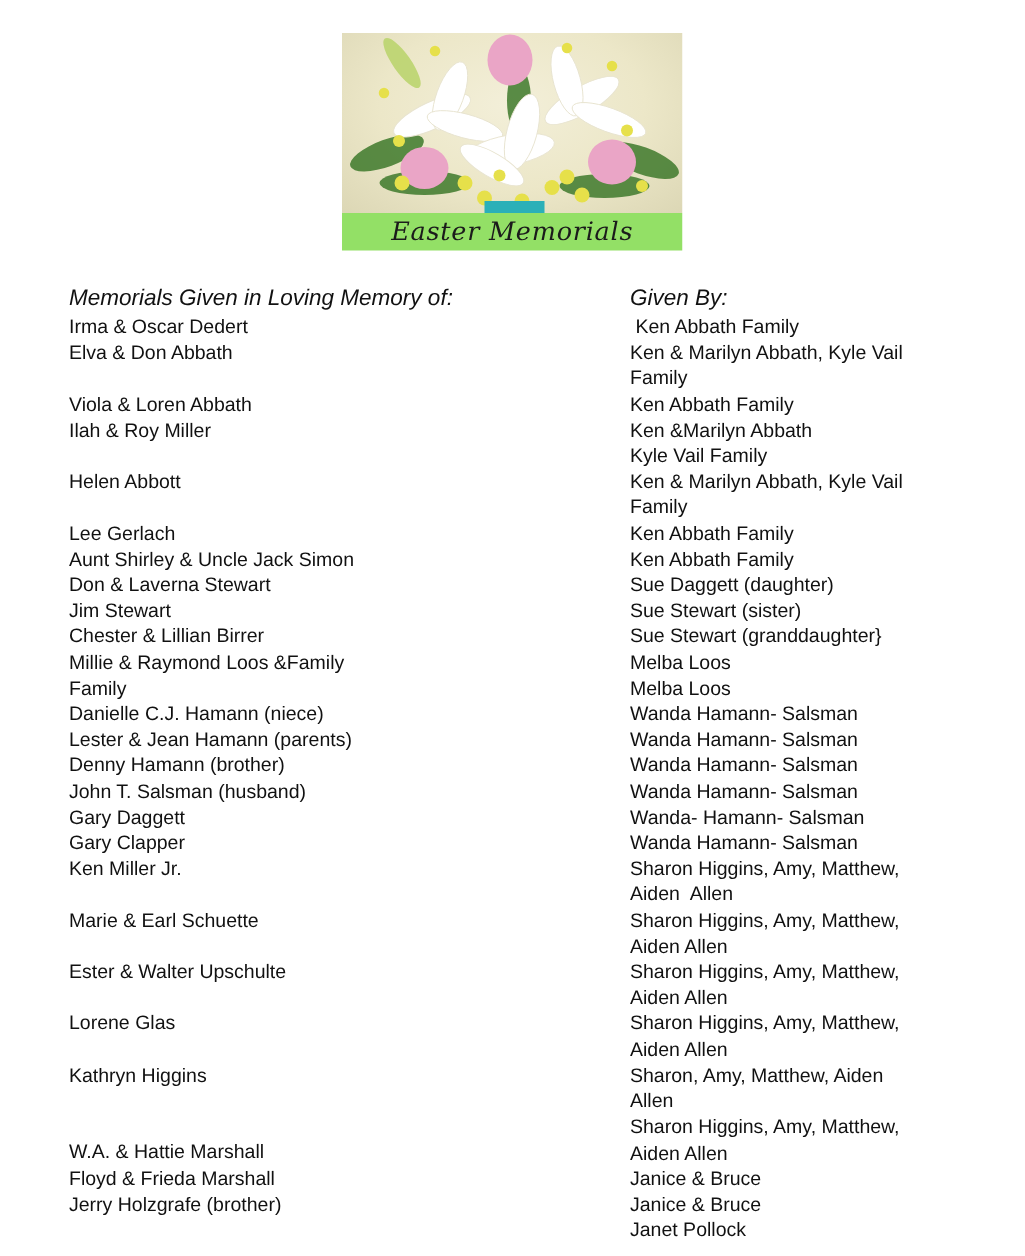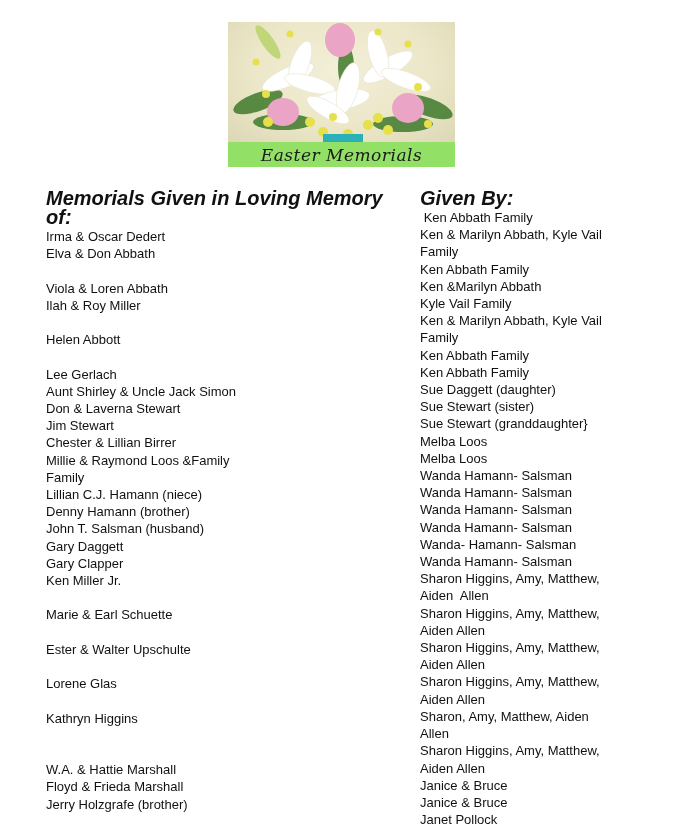--- a/index.html
+++ b/index.html
@@ -7,21 +7,21 @@
          font-family: "Liberation Sans", sans-serif; color: #111111; }
   .hero { position: absolute; left: 228px; top: 22px; width: 227px; height: 165px; overflow: hidden; }
   .photo { position: absolute; left: 0; top: 0; width: 227px; height: 120px;
            background: radial-gradient(ellipse at 50% 40%, #f3efd9 0%, #ece7c8 55%, #dcd7b5 100%); }
   .banner { position: absolute; left: 0; top: 120px; width: 227px; height: 25px; background: #93e066;
             display: flex; align-items: center; justify-content: center; }
   .banner span { font-family: "DejaVu Serif", serif; font-style: italic; font-size: 17px; color: #1b1b1b; letter-spacing: 0.5px; }
   .col { position: absolute; top: 189px; font-size: 13px; line-height: 17.2px; }
   .col-left { left: 46px; width: 350px; }
   .col-right { left: 420px; width: 230px; }
-  .hdr { font-weight: bold; font-style: italic; font-size: 20px; line-height: 19px; margin-bottom: 1px; }
+  .hdr { font-weight: normal; font-style: italic; font-size: 15px; line-height: 19px; margin-bottom: 1px; }
   .row { white-space: pre-wrap; }
   .blank { height: 17.2px; }
 </style>
 </head>
 <body>
 
 <div class="hero">
   <div class="photo">
     <svg width="227" height="120" viewBox="0 0 227 120">
       <g fill="#3f7a2c" opacity="0.85">
@@ -84,21 +84,22 @@
       <div class="row blank"></div>
       <div class="row">Helen Abbott</div>
       <div class="row blank"></div>
       <div class="row">Lee Gerlach</div>
       <div class="row">Aunt Shirley &amp; Uncle Jack Simon</div>
       <div class="row">Don &amp; Laverna Stewart</div>
       <div class="row">Jim Stewart</div>
       <div class="row">Chester &amp; Lillian Birrer</div>
       <div class="row">Millie &amp; Raymond Loos &amp;Family</div>
       <div class="row">Family</div>
-      <div class="row">Lillian C.J. Hamann (niece)</div>
+      <div class="row">Danielle C.J. Hamann (niece)</div>
+      <div class="row">Lester &amp; Jean Hamann (parents)</div>
       <div class="row">Denny Hamann (brother)</div>
       <div class="row">John T. Salsman (husband)</div>
       <div class="row">Gary Daggett</div>
       <div class="row">Gary Clapper</div>
       <div class="row">Ken Miller Jr.</div>
       <div class="row blank"></div>
       <div class="row">Marie &amp; Earl Schuette</div>
       <div class="row blank"></div>
       <div class="row">Ester &amp; Walter Upschulte</div>
       <div class="row blank"></div>

